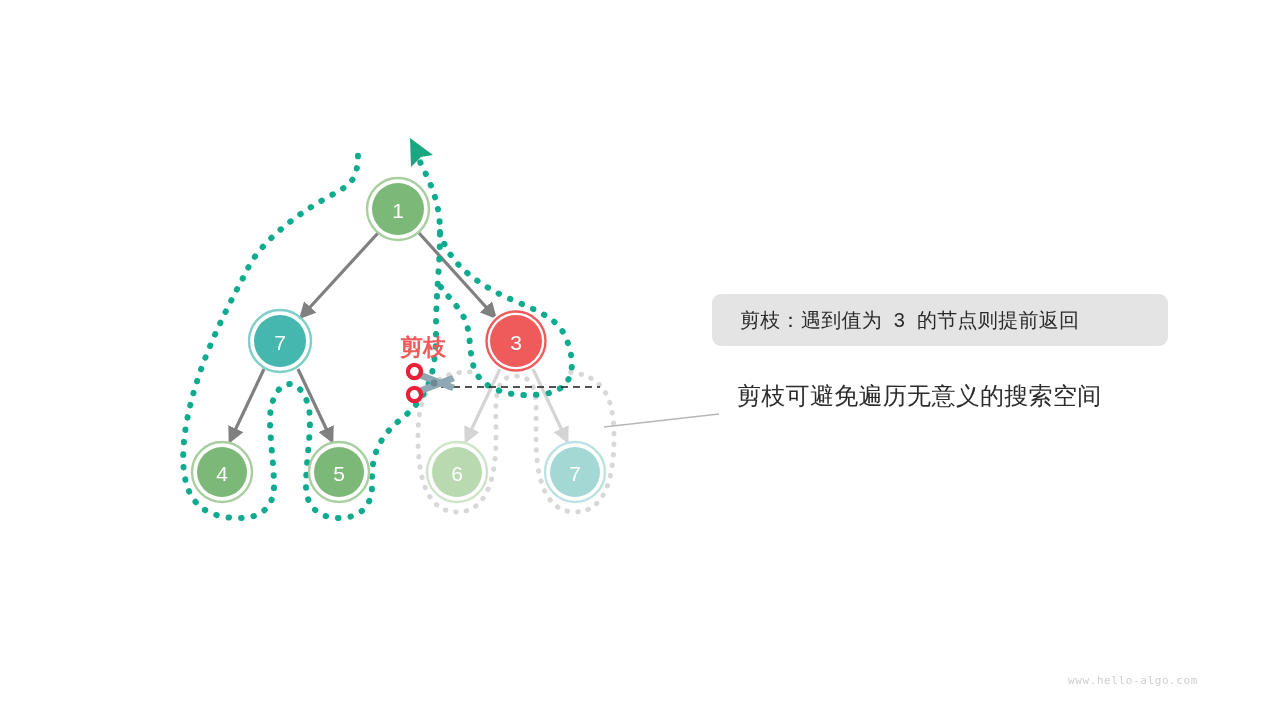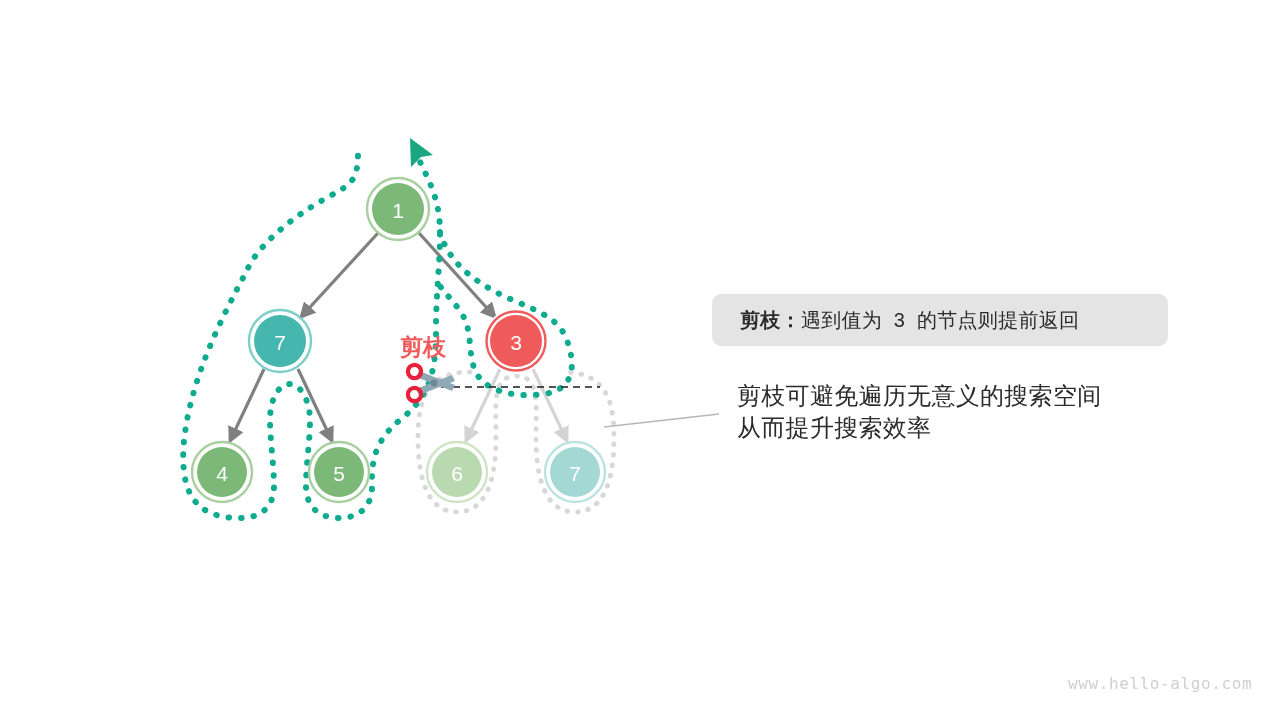--- a/index.html
+++ b/index.html
@@ -52,41 +52,41 @@
     box-sizing: border-box;
     padding-left: 28px;
   }
   .callout-text {
     font-size: 20px;
     color: #2b2b2b;
     white-space: pre;
     letter-spacing: 0.3px;
   }
   .callout-text b {
-    font-weight: bold;
+    font-weight: normal;
   }
 
   .note-block {
     position: absolute;
     left: 737px;
     top: 380px;
     width: 430px;
     font-size: 24px;
     color: #2b2b2b;
     line-height: 32px;
     letter-spacing: 0.3px;
   }
   .note-line { display: block; white-space: pre; }
 
   .watermark {
     position: absolute;
     left: 1068px;
     top: 674px;
     font-family: "DejaVu Sans Mono", "Liberation Mono", monospace;
-    font-size: 16px;
+    font-size: 11px;
     color: #cfcfcf;
     letter-spacing: 0.6px;
   }
 </style>
 </head>
 <body>
 
 <svg id="stage" viewBox="0 0 1280 720" width="1280" height="720">
 
   <defs>
@@ -213,16 +213,15 @@
 
   <line x1="604" y1="427" x2="719" y2="414" stroke="#b7b7b7" stroke-width="1.4"></line>
 </svg>
 
 <div class="callout-box">
   <span class="callout-text"><b>剪枝：</b><span>遇到值为  3  的节点则提前返回</span></span>
 </div>
 
 <div class="note-block">
   <span class="note-line">剪枝可避免遍历无意义的搜索空间</span>
-  <span class="note-line">从而提升搜索效率</span>
 </div>
 
 <div class="watermark">www.hello-algo.com</div>
 
 </body></html>

